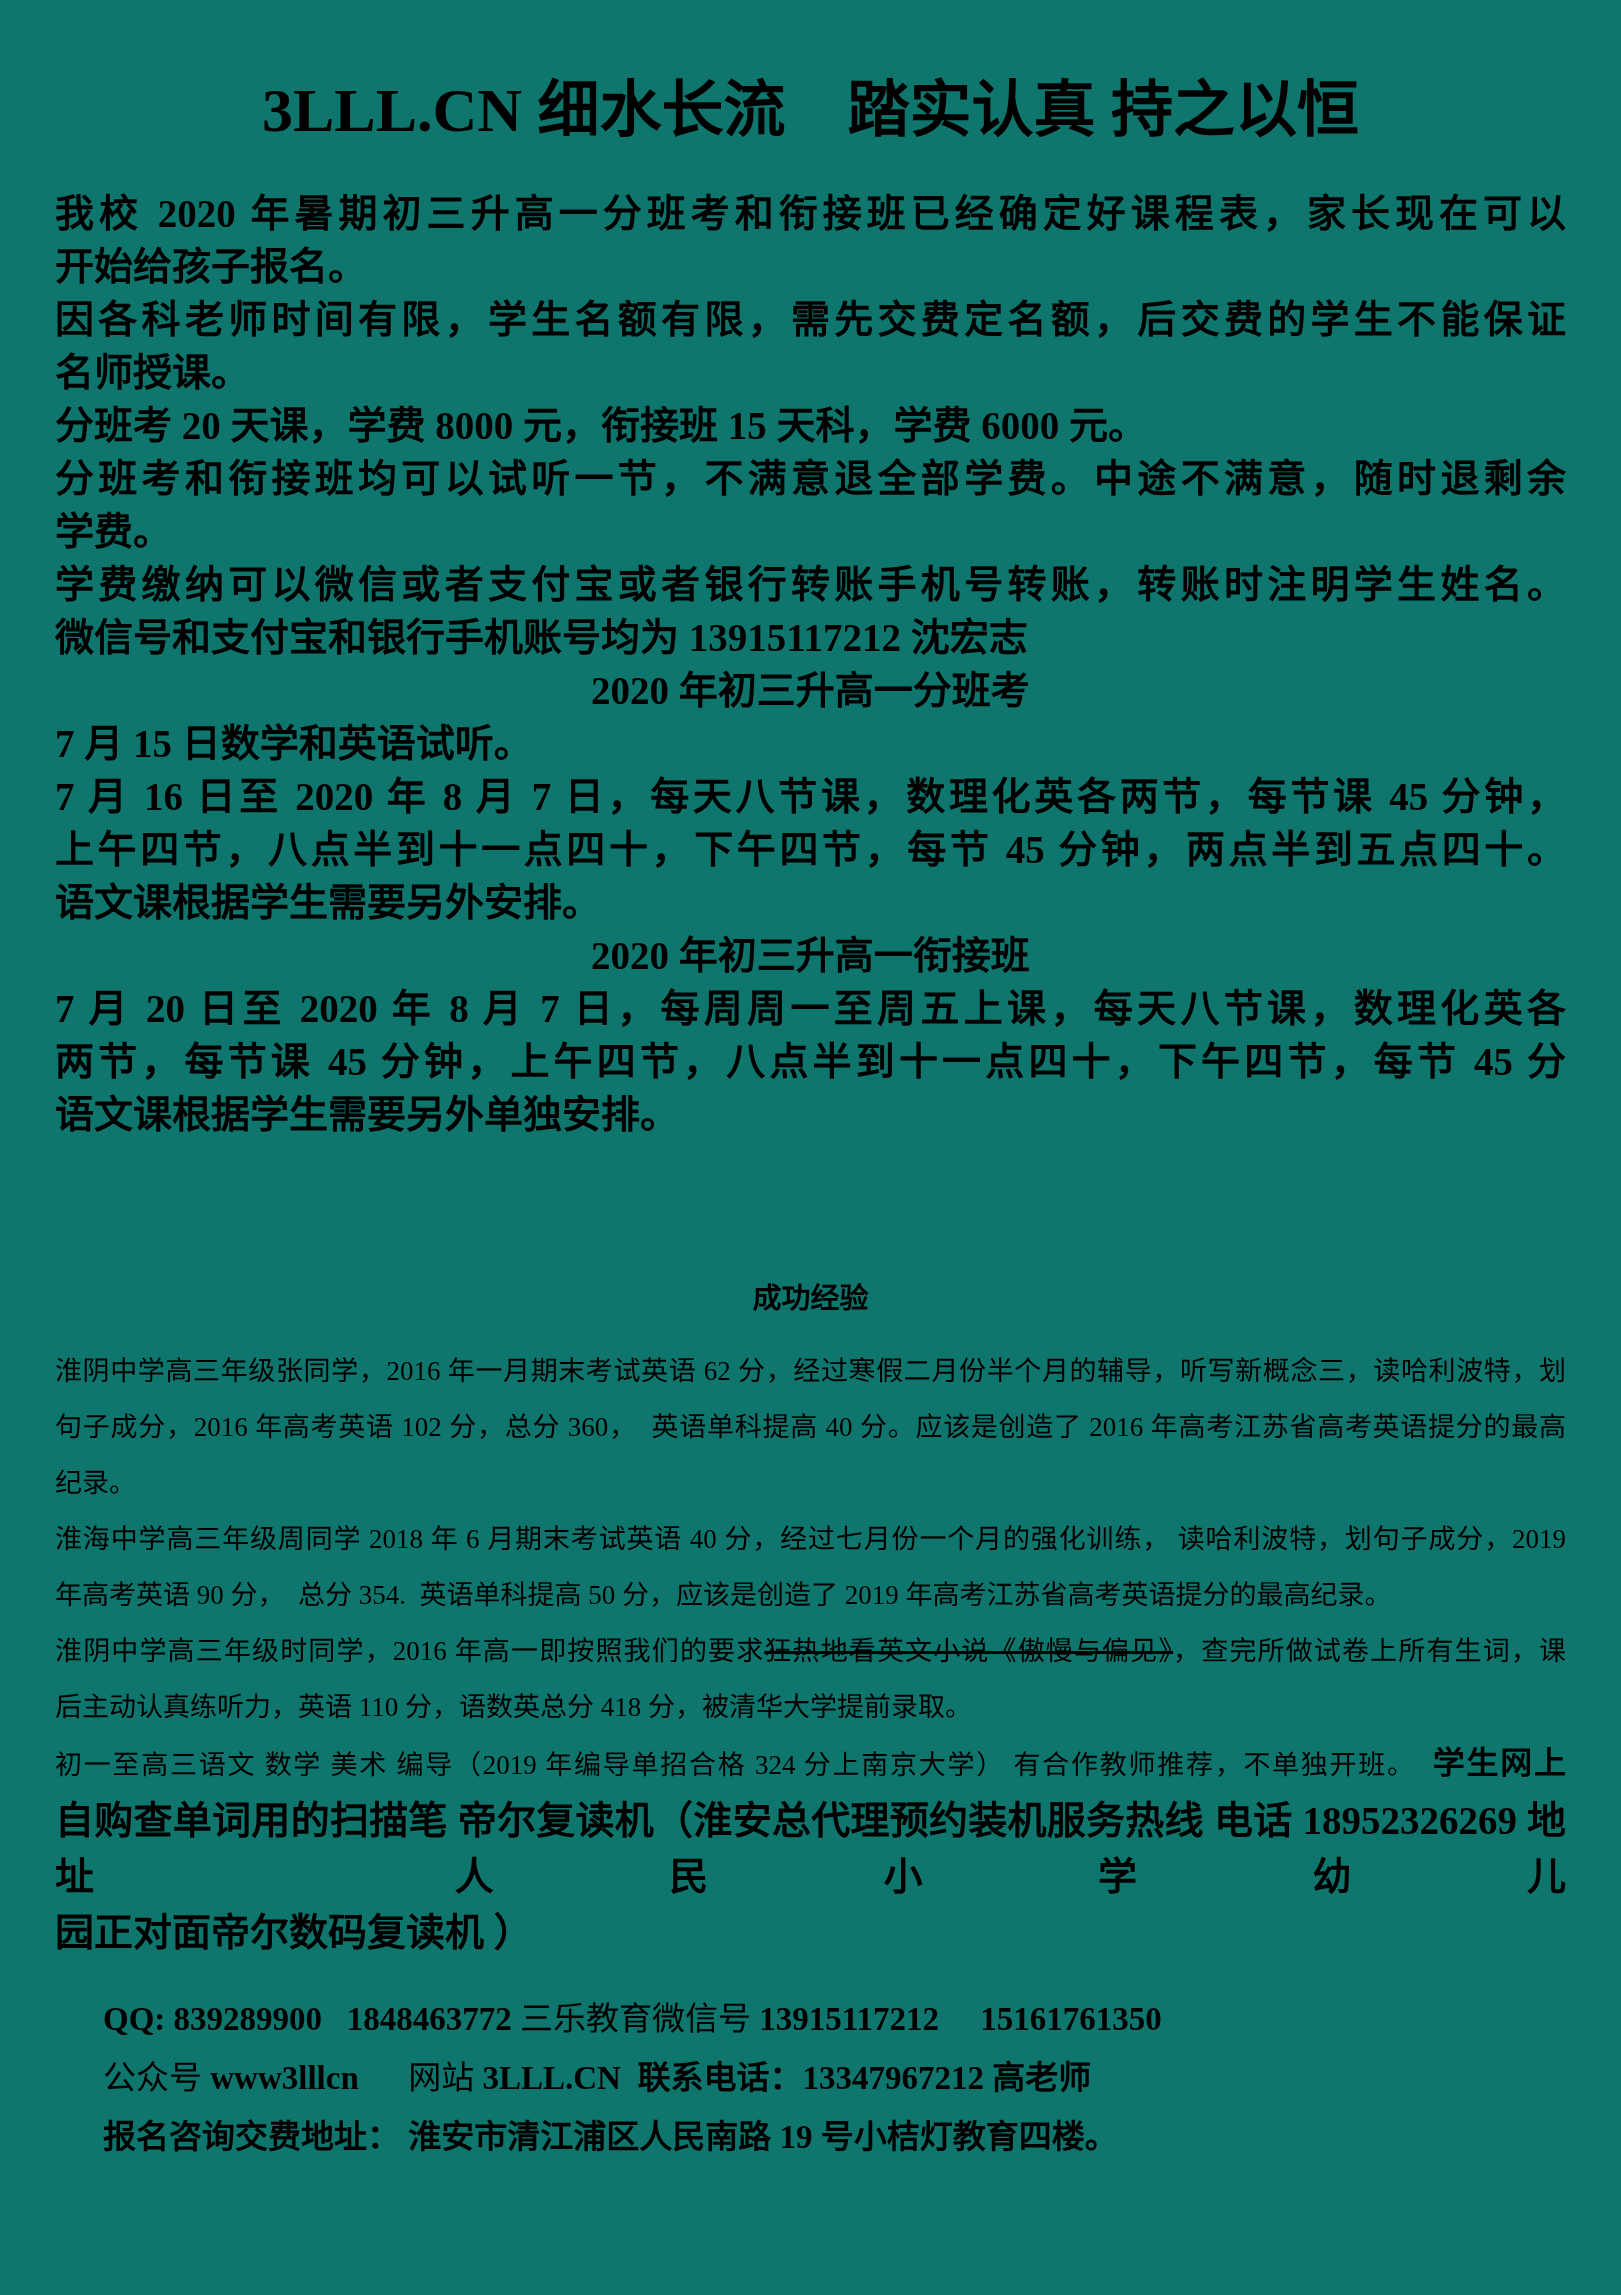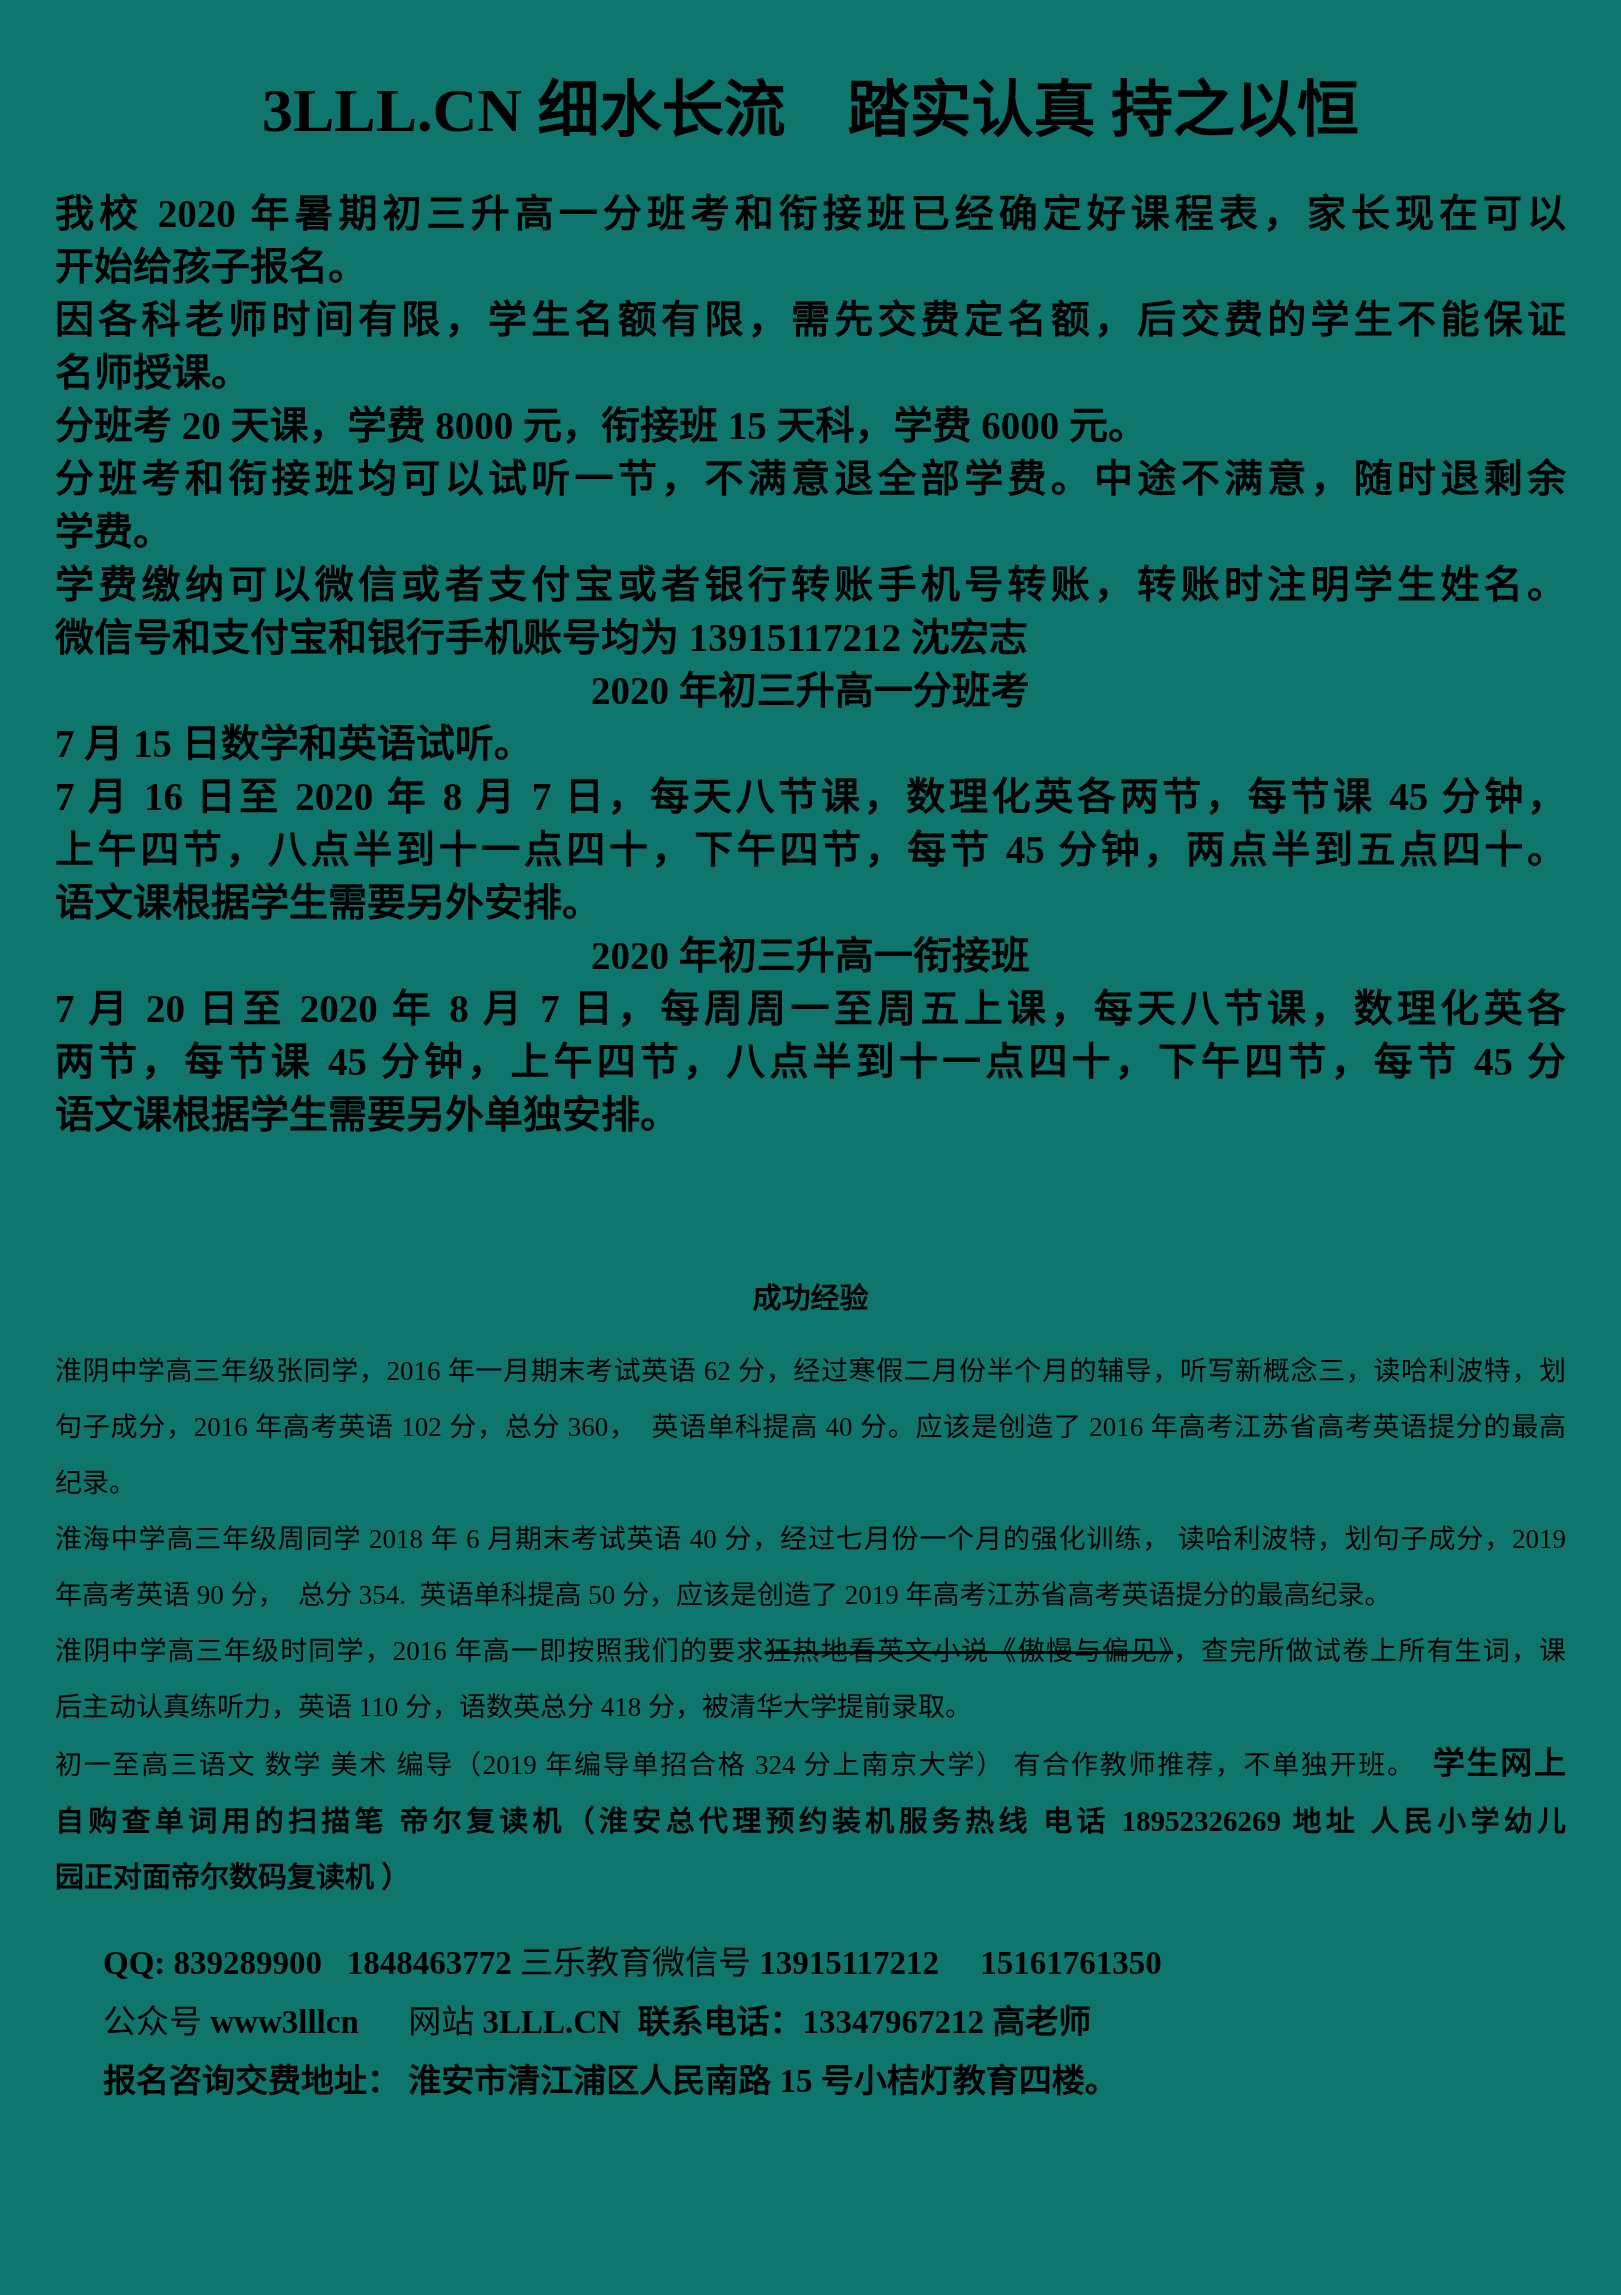--- a/index.html
+++ b/index.html
@@ -24,21 +24,21 @@
   .j{text-align:justify;text-align-last:justify;text-justify:inter-ideograph;}
   .l{text-align:left;}
   .c{text-align:center;text-align-last:center;}
   
   .sub{font-size:29px;line-height:45px;font-weight:bold;margin-top:135px;}
   
   .gs{margin-top:22px;}
   
   .gf{margin-top:29px;}
   
-  .sb{font-size:29px;}
+  .sb{font-size:39px;}
   .bold{font-weight:bold;}
   .strike{text-decoration:line-through;text-decoration-thickness:2.9px;}
   .big{font-size:32px;font-weight:bold;margin-top:28px;}
 </style>
 </head>
 <body>
 
 <div class="page">
   <h1 class="title">3LLL.CN 细水长流　踏实认真 持之以恒</h1>
   <div class="content">
@@ -66,16 +66,16 @@
       <div class="line s l"><span>纪录。</span></div>
       <div class="line s j"><span>淮海中学高三年级周同学 2018 年 6 月期末考试英语 40 分，经过七月份一个月的强化训练， 读哈利波特，划句子成分，2019</span></div>
       <div class="line s l"><span>年高考英语 90 分，  总分 354.  英语单科提高 50 分，应该是创造了 2019 年高考江苏省高考英语提分的最高纪录。</span></div>
       <div class="line s j"><span>淮阴中学高三年级时同学，2016 年高一即按照我们的要求</span><span class="strike">狂热地看英文小说《傲慢与偏见》</span><span>，查完所做试卷上所有生词，课</span></div>
       <div class="line s l"><span>后主动认真练听力，英语 110 分，语数英总分 418 分，被清华大学提前录取。</span></div>
       <div class="line s j"><span>初一至高三语文 数学 美术 编导（2019 年编导单招合格 324 分上南京大学） 有合作教师推荐，不单独开班。  </span><span class="big">学生网上</span></div>
       <div class="line s j sb"><span class="bold">自购查单词用的扫描笔 帝尔复读机（淮安总代理预约装机服务热线 电话 18952326269 地址 人民小学幼儿</span></div>
       <div class="line s l sb"><span class="bold">园正对面帝尔数码复读机 ）</span></div>
       <div class="line f l gf"><span class="bold">QQ: 839289900   1848463772 </span><span>三乐教育微信号 </span><span class="bold">13915117212     15161761350</span></div>
       <div class="line f l"><span>公众号 </span><span class="bold">www3lllcn</span><span>      网站 </span><span class="bold">3LLL.CN</span><span>  </span><span class="bold">联系电话：13347967212 高老师</span></div>
-      <div class="line f l"><span class="bold">报名咨询交费地址： 淮安市清江浦区人民南路 15 号小桔灯教育四楼。</span></div>
+      <div class="line f l"><span class="bold">报名咨询交费地址： 淮安市清江浦区人民南路 19 号小桔灯教育四楼。</span></div>
     </div>
 </div>
 
 
 </body></html>

